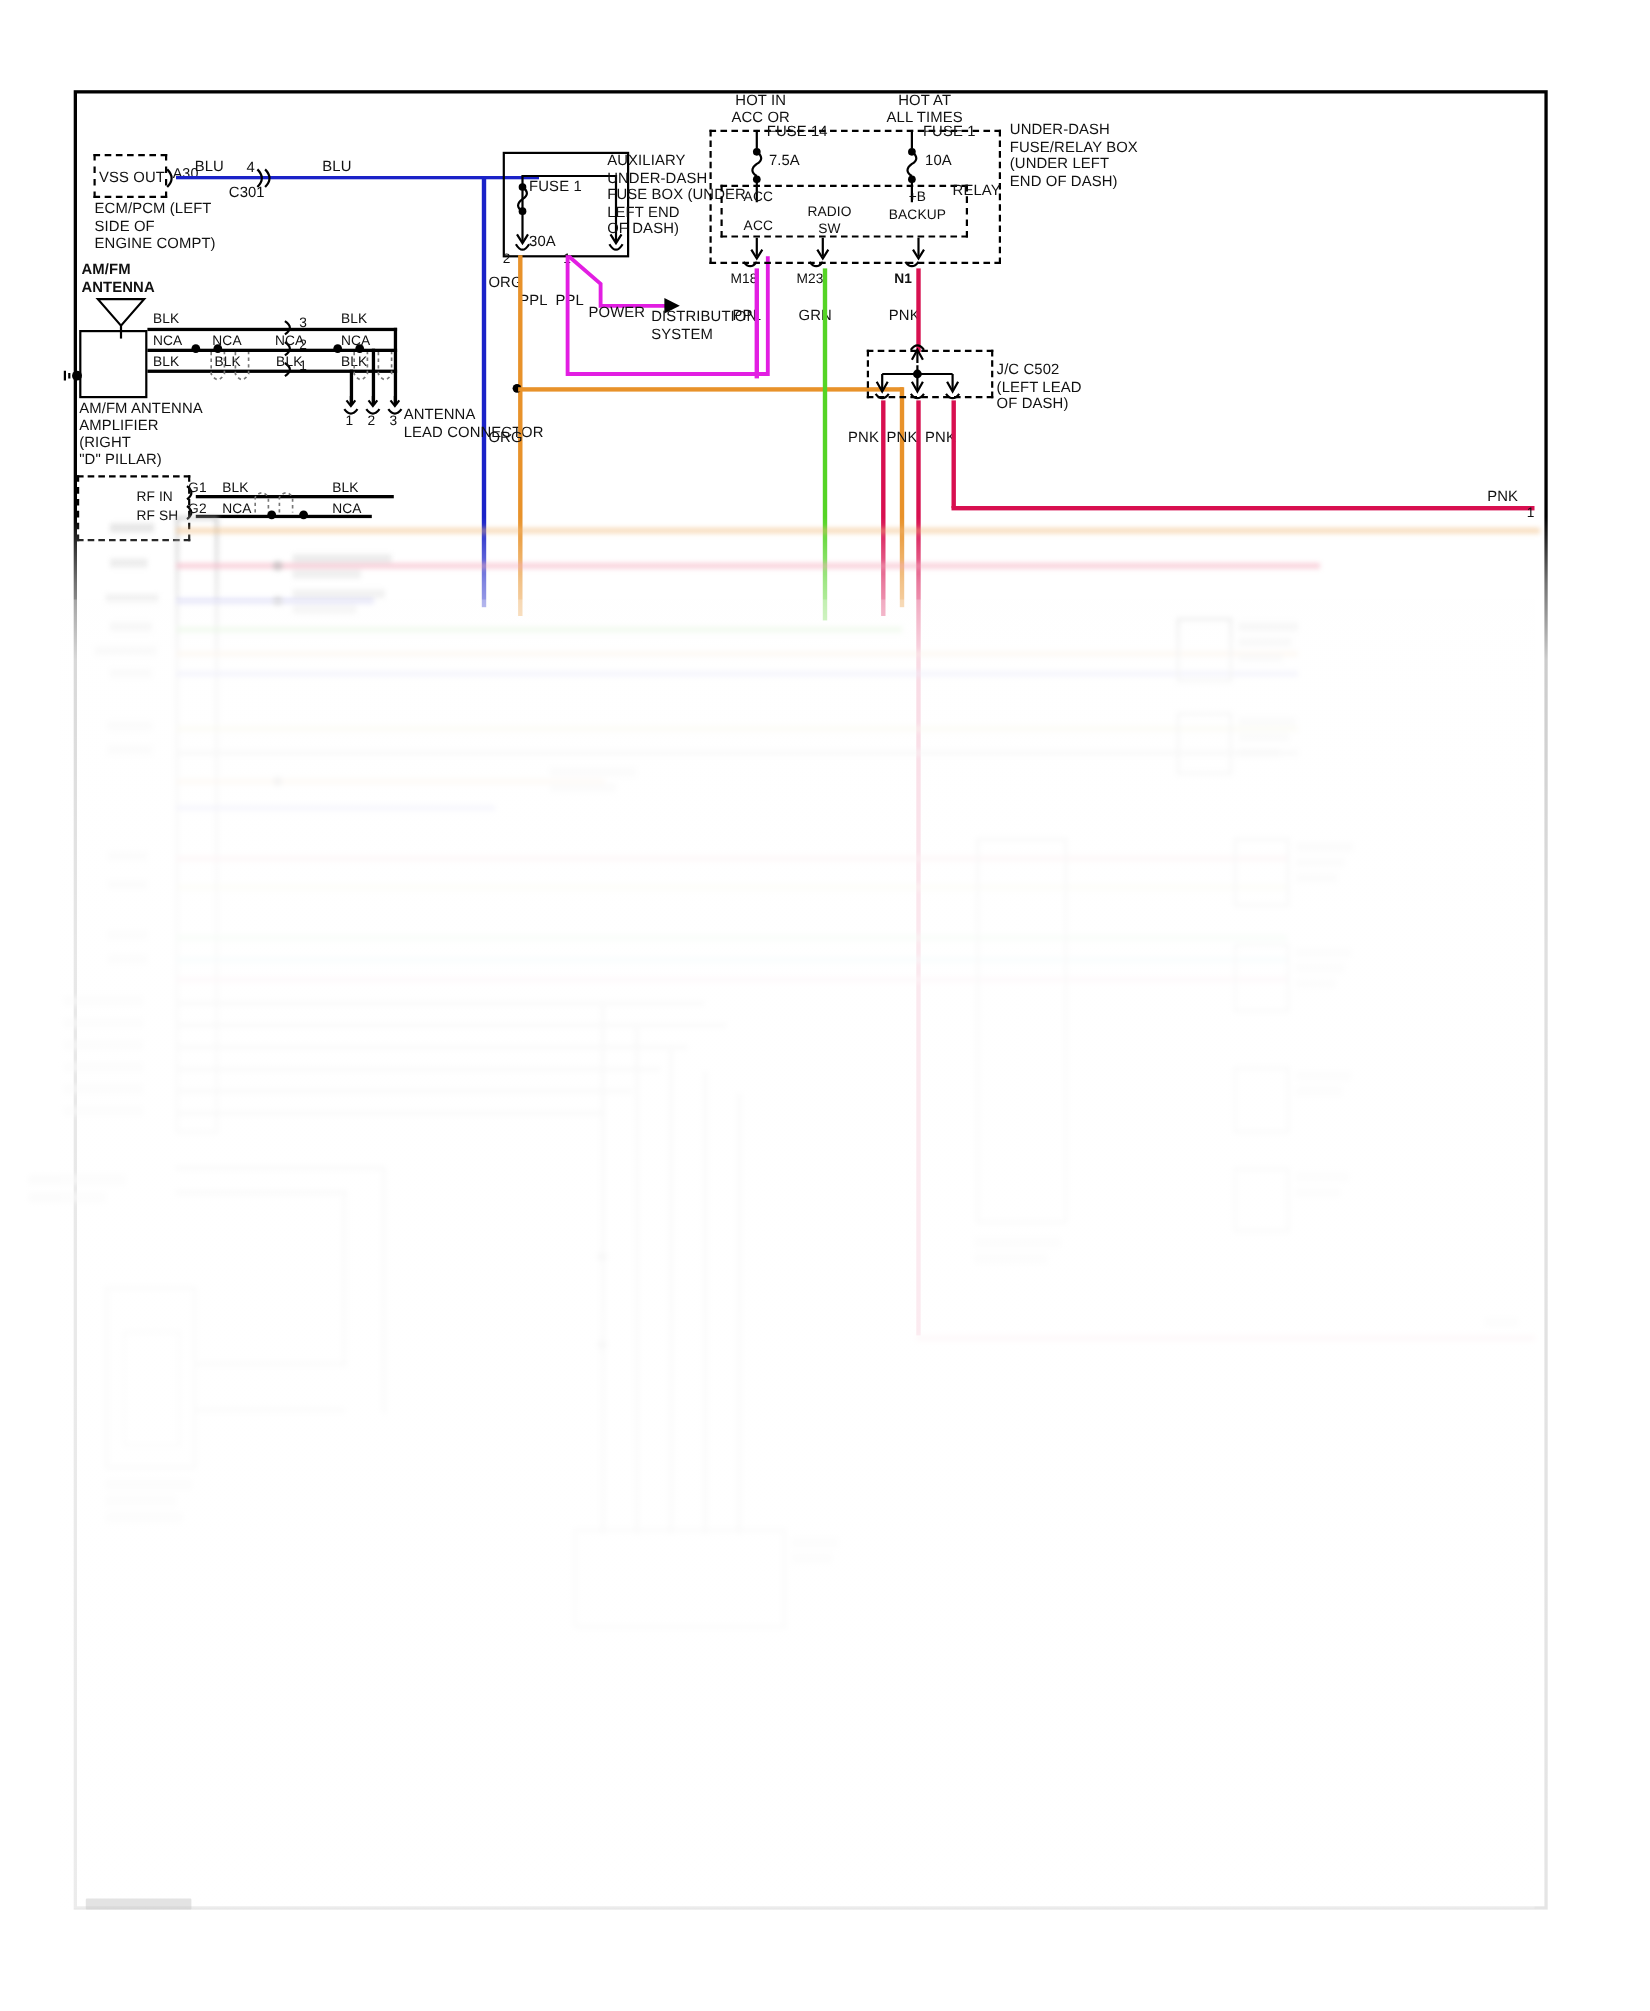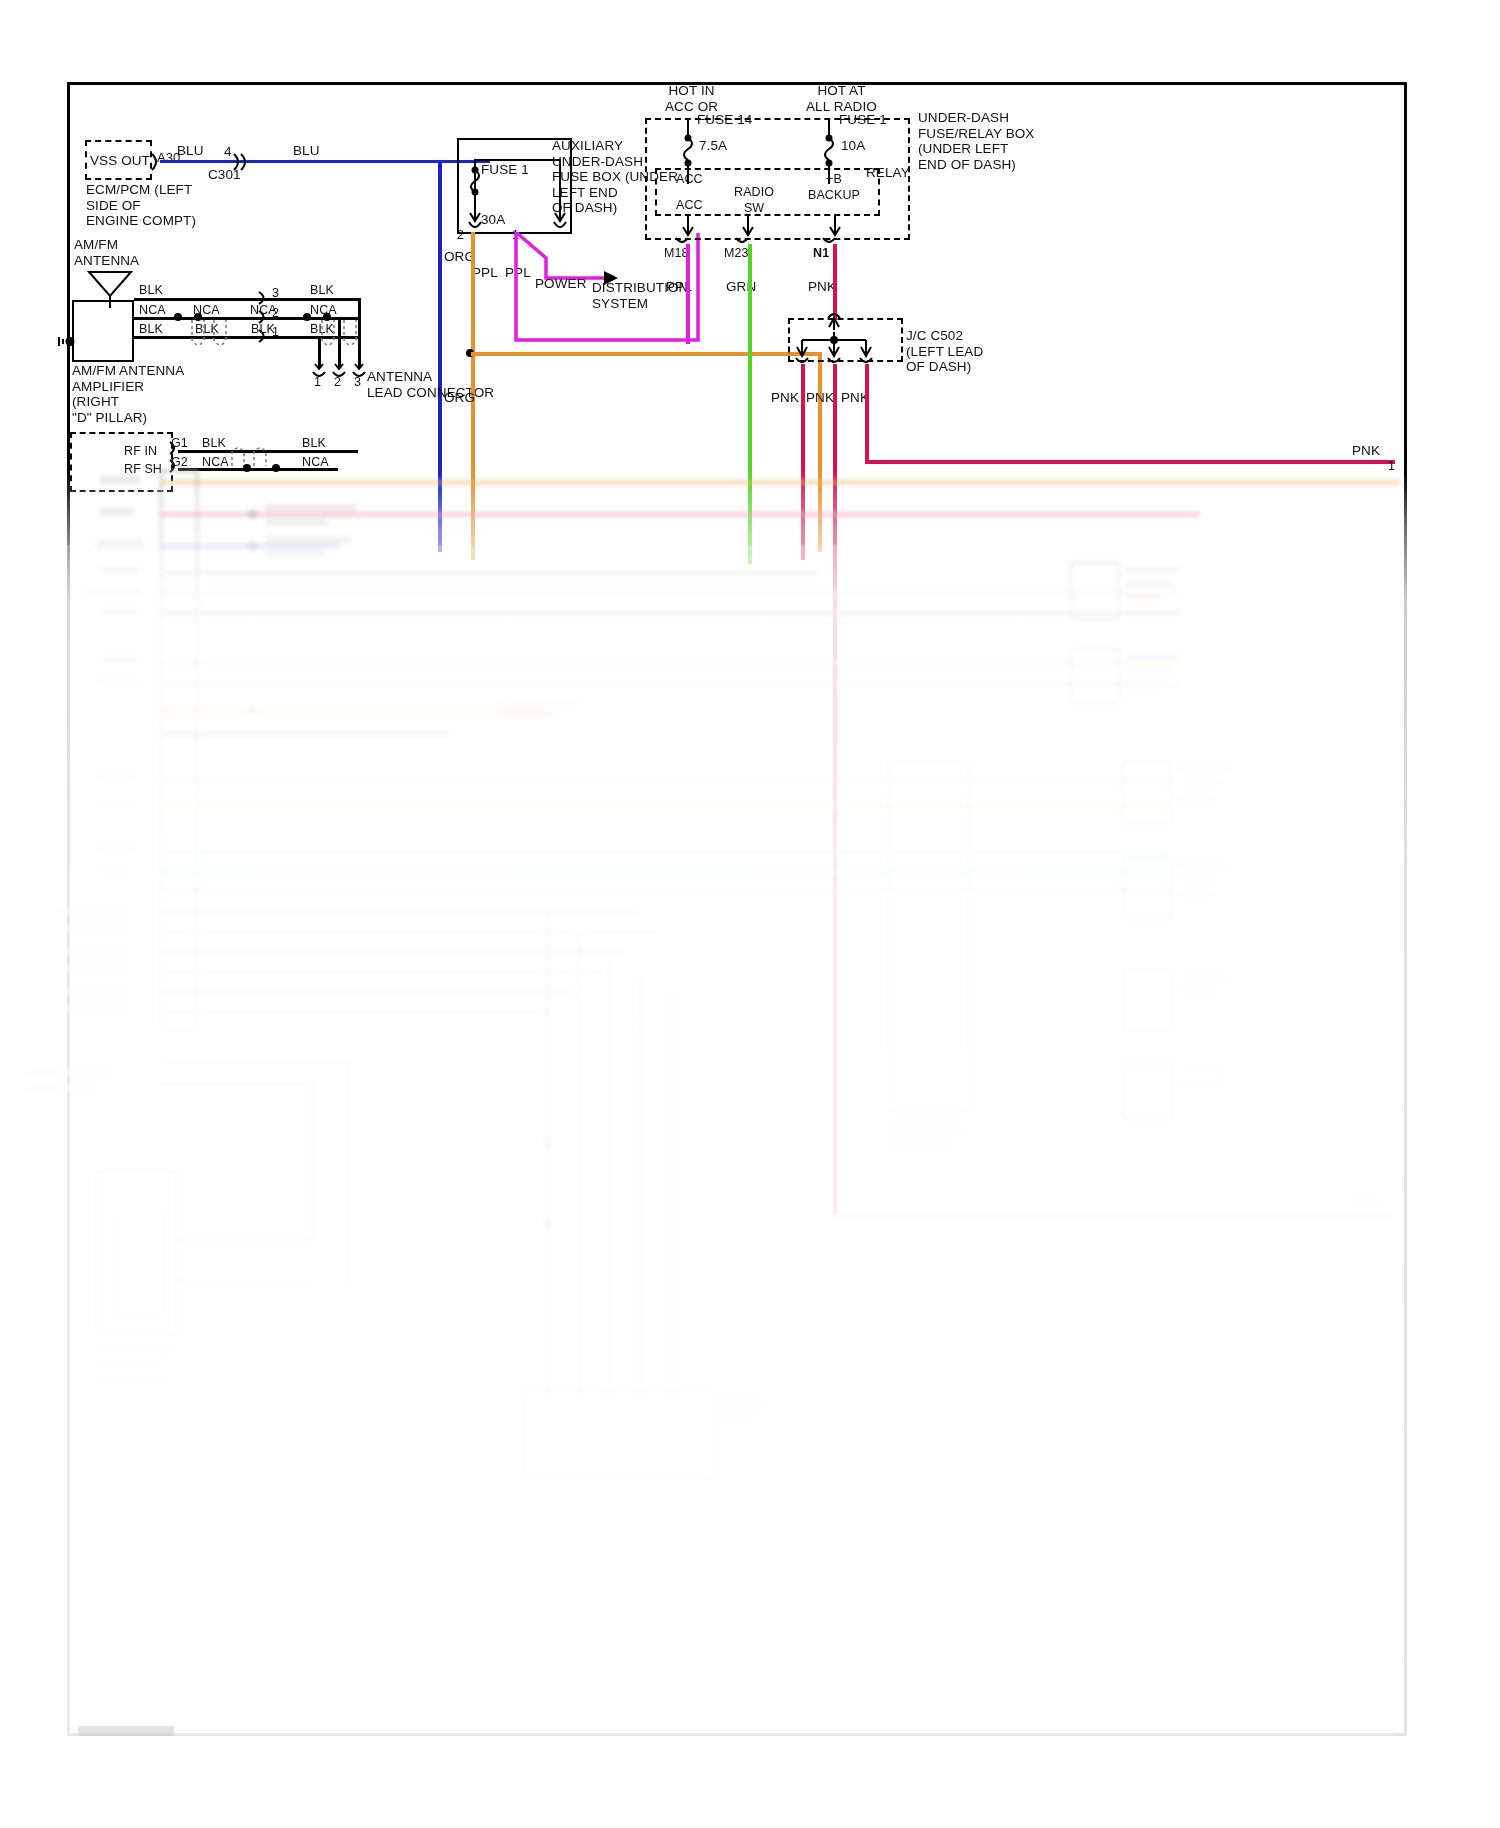--- a/index.html
+++ b/index.html
@@ -54,21 +54,21 @@
   <div class="lbl" style="left:177px;top:143px;">BLU</div>
   <div class="lbl" style="left:224px;top:144px;">4</div>
   <div class="lbl" style="left:208px;top:167px;">C301</div>
   <svg style="position:absolute;left:232px;top:152px;" width="18" height="20">
     <path d="M2,2 Q10,10 2,18" stroke="#000" stroke-width="2" fill="none"></path>
     <path d="M9,2 Q17,10 9,18" stroke="#000" stroke-width="2" fill="none"></path>
   </svg>
   <div class="lbl" style="left:293px;top:143px;">BLU</div>
   <div class="wire v" style="left:438px;top:160px;width:4px;height:392px;background:#1a22c8;"></div>
 
-  <div class="lbl" style="left:74px;top:237px;">AM/FM
+  <div class="lbl" style="left:74px;top:237px;font-weight:bold;">AM/FM
 ANTENNA</div>
   <svg style="position:absolute;left:85px;top:268px;" width="50" height="40">
     <path d="M4,4 L46,4 L25,28 Z" stroke="#000" stroke-width="2" fill="none"></path>
     <line x1="25" y1="28" x2="25" y2="40" stroke="#000" stroke-width="2"></line>
   </svg>
 
   <div class="box" style="left:72px;top:300px;width:62px;height:62px;"></div>
 
   <svg style="position:absolute;left:56px;top:332px;" width="26" height="20">
     <line x1="3" y1="5" x2="3" y2="14" stroke="#000" stroke-width="2"></line>
@@ -203,21 +203,21 @@
     <path d="M11,5 L40,30 L40,50 L104,50" stroke="#e21ee2" stroke-width="3.5" fill="none"></path>
     <path d="M98,43 L112,50 L98,57 Z" fill="#000"></path>
   </svg>
   <div class="lbl" style="left:535px;top:276px;">POWER</div>
   <div class="lbl" style="left:592px;top:280px;">DISTRIBUTION
 SYSTEM</div>
 
   <div class="lbl" style="left:665px;top:83px;text-align:center;">HOT IN
 ACC OR</div>
   <div class="lbl" style="left:806px;top:83px;text-align:center;">HOT AT
-ALL RADIO</div>
+ALL TIMES</div>
 
   <div class="dbox" style="left:645px;top:118px;width:265px;height:122px;"></div>
   <div class="lbl" style="left:918px;top:110px;">UNDER-DASH
 FUSE/RELAY BOX
 (UNDER LEFT
 END OF DASH)</div>
 
   <svg style="position:absolute;left:676px;top:118px;" width="26" height="66">
     <line x1="12" y1="0" x2="12" y2="17" stroke="#000" stroke-width="2"></line>
     <circle cx="12" cy="20" r="3.5" fill="#000"></circle>

